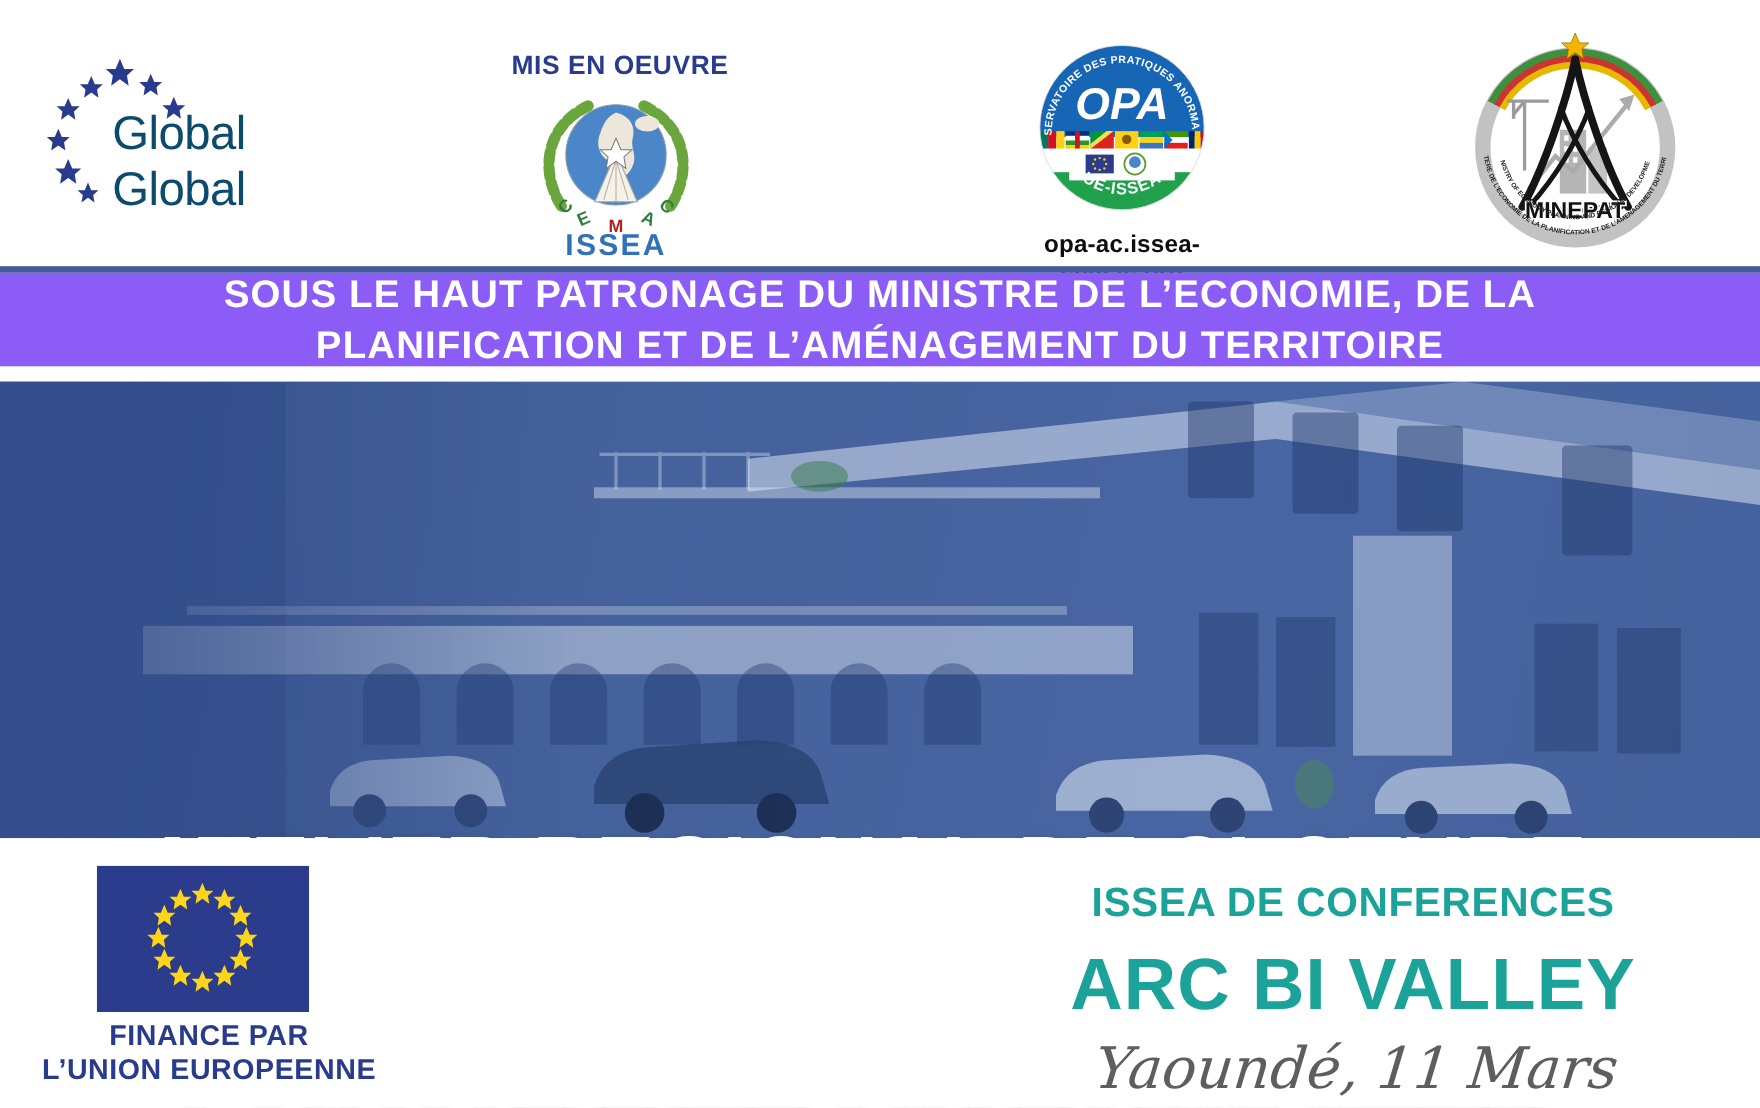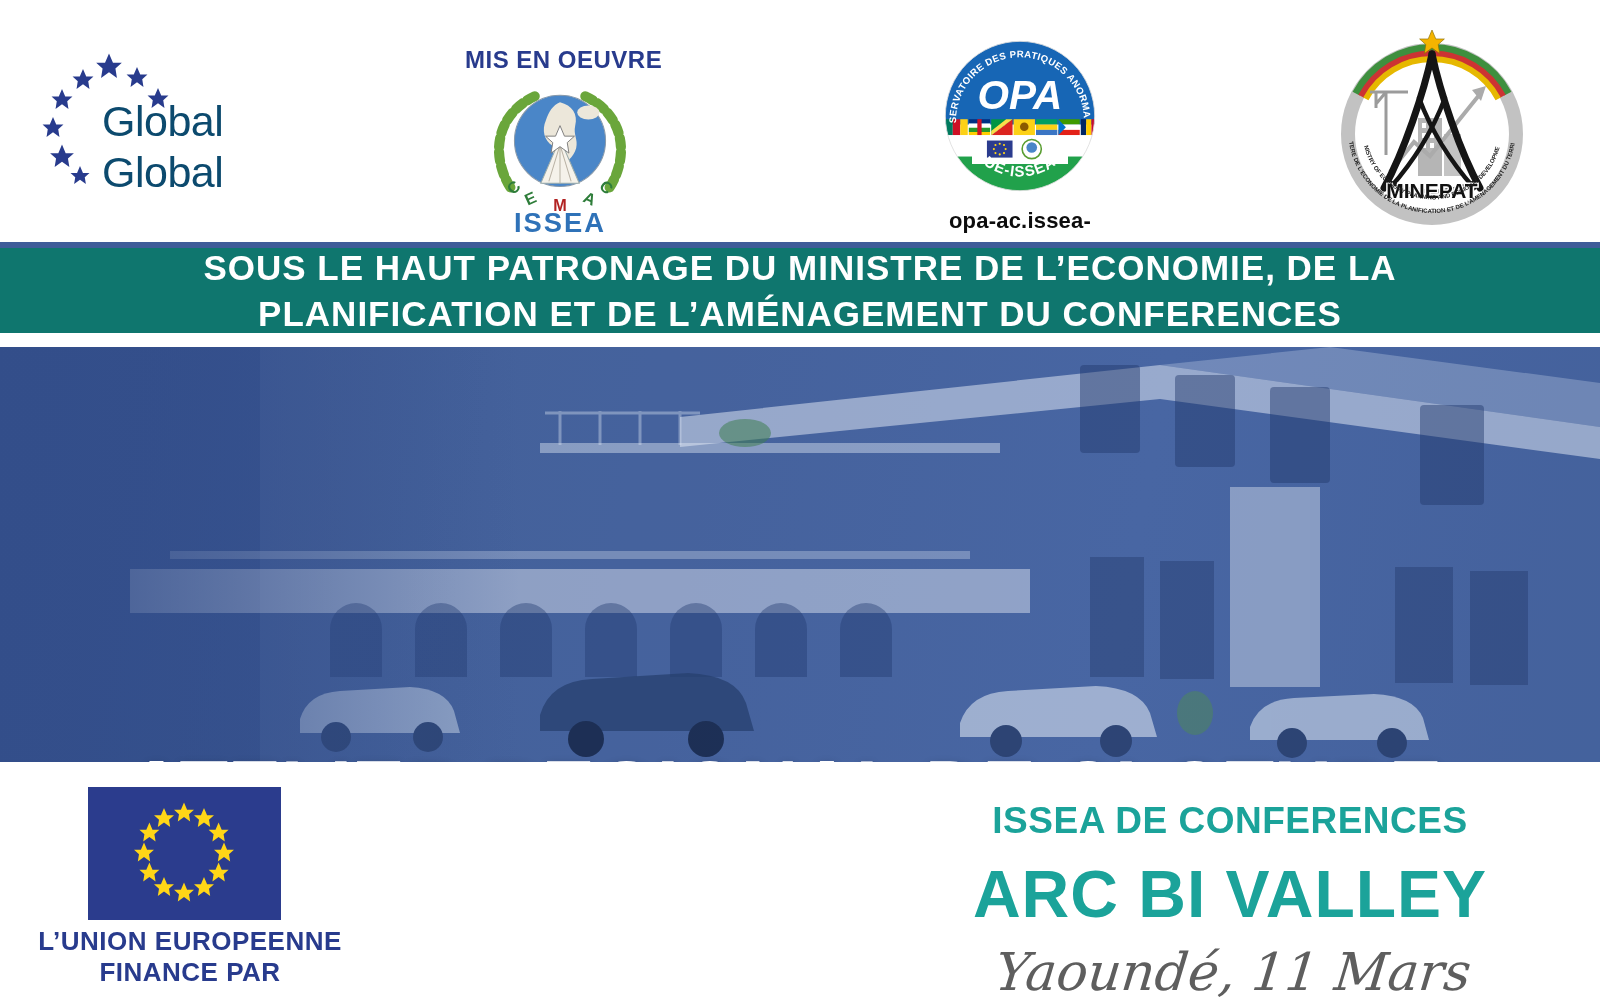--- a/index.html
+++ b/index.html
@@ -11,21 +11,21 @@
   .gg-stars{position:absolute;left:0;top:0;width:180px;height:165px;}
   .gg-text{position:absolute;left:62px;top:46px;color:#0c4a6e;font-weight:normal;
            font-size:43px;line-height:51px;letter-spacing:-0.5px;}
   .issea-block{position:absolute;left:465px;top:10px;width:270px;text-align:left;margin-top:36px;}
   .issea-caption{color:#283b8d;font-weight:bold;font-size:24px;line-height:28px;letter-spacing:0.5px;}
   .opa-block{position:absolute;left:925px;top:36px;width:190px;text-align:center;}
   .opa-site{margin-top:8px;color:#0d0d0d;font-weight:bold;font-size:22px;letter-spacing:0.2px;}
   .minepat-logo{position:absolute;left:1332px;top:30px;width:200px;height:200px;}
   
   .navy-line{position:absolute;left:0;top:242px;width:1600px;height:6px;background:#3f5c99;}
-  .band-green{position:absolute;left:0;top:248px;width:1600px;height:85px;background:#0f766e;
+  .band-green{position:absolute;left:0;top:248px;width:1600px;height:85px;background:#8b5cf6;
               display:flex;flex-direction:column;justify-content:center;text-align:center;}
   .band-green div{color:#fff;font-weight:bold;font-size:35px;line-height:46px;letter-spacing:1px;}
   
   .band-blue{position:absolute;left:0;top:347px;width:1600px;height:415px;
              background:linear-gradient(100deg,#334e8a 0%,#3a5693 30%,#3e5c9c 70%,#3a5795 100%);}
   .photo{position:absolute;left:0;top:0;width:1600px;height:415px;}
   .blue-fade{position:absolute;left:0;top:0;width:520px;height:415px;
              background:linear-gradient(90deg,rgba(51,78,138,.9) 0%,rgba(51,78,138,0) 100%);}
   .title-line{position:absolute;left:0;width:1570px;text-align:center;color:#fff;font-weight:bold;
               text-shadow:0 4px 10px rgba(0,0,20,.30);white-space:nowrap;}
@@ -212,21 +212,21 @@
       <path id="mnEn" d="M 32,116 A 70,70 0 0 0 168,116" fill="none"></path>
       <text font-family="Liberation Sans, sans-serif" font-weight="bold" font-size="6" fill="#222">
         <textPath href="#mnEn" startOffset="50%" text-anchor="middle">MINISTRY OF ECONOMY PLANNING AND REGIONAL DEVELOPMENT</textPath>
       </text>
     </svg>
   </header>
 
   <div class="navy-line"></div>
   <div class="band-green">
     <div>SOUS LE HAUT PATRONAGE DU MINISTRE DE L’ECONOMIE, DE LA</div>
-    <div>PLANIFICATION ET DE L’AMÉNAGEMENT DU CONFERENCES</div>
+    <div>PLANIFICATION ET DE L’AMÉNAGEMENT DU TERRITOIRE</div>
   </div>
 
   <div class="band-blue">
     <svg class="photo" viewBox="0 0 1600 415" preserveAspectRatio="none">
 
       <rect x="260" y="0" width="1340" height="415" fill="#7e9ac9" opacity="0.16"></rect>
 
       <polygon points="680,70 1160,18 1600,80 1600,112 1160,52 680,100" fill="#e8eef7" opacity="0.50"></polygon>
       <polygon points="1160,18 1330,0 1600,36 1600,80" fill="#dce6f4" opacity="0.28"></polygon>
 
@@ -311,22 +311,22 @@
         <use href="#star5" transform="translate(116,100.6) scale(1.05)"></use>
         <use href="#star5" transform="translate(96,106) scale(1.05)"></use>
         <use href="#star5" transform="translate(76,100.6) scale(1.05)"></use>
         <use href="#star5" transform="translate(61.4,86) scale(1.05)"></use>
         <use href="#star5" transform="translate(56,66) scale(1.05)"></use>
         <use href="#star5" transform="translate(61.4,46) scale(1.05)"></use>
         <use href="#star5" transform="translate(76,31.4) scale(1.05)"></use>
       </g>
     </svg>
     <div class="eu-caption">
+      <div>FINANCE PAR</div>
       <div>L’UNION EUROPEENNE</div>
-      <div>FINANCE PAR</div>
     </div>
     <div class="venue">
       <div class="venue-line1">ISSEA DE CONFERENCES</div>
       <div class="venue-line2">ARC BI VALLEY</div>
       <div class="venue-date">Yaoundé, 11 Mars 2026</div>
     </div>
   </footer>
 
 </div>
 

